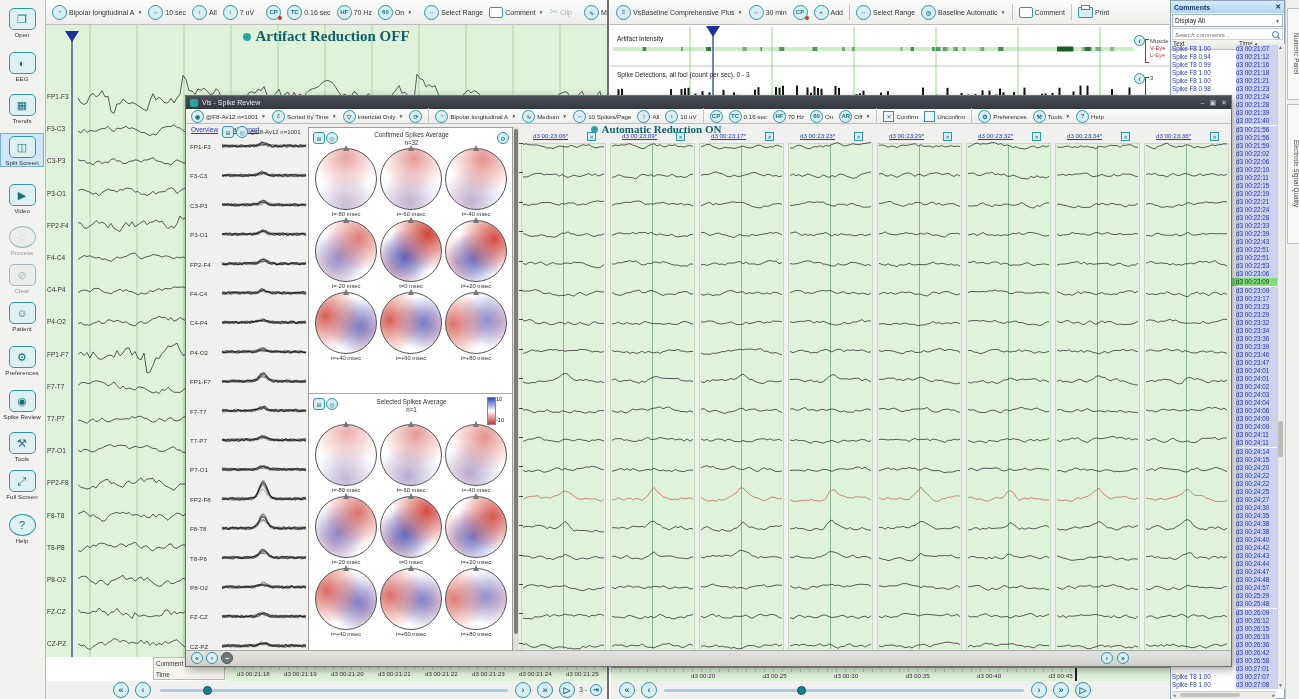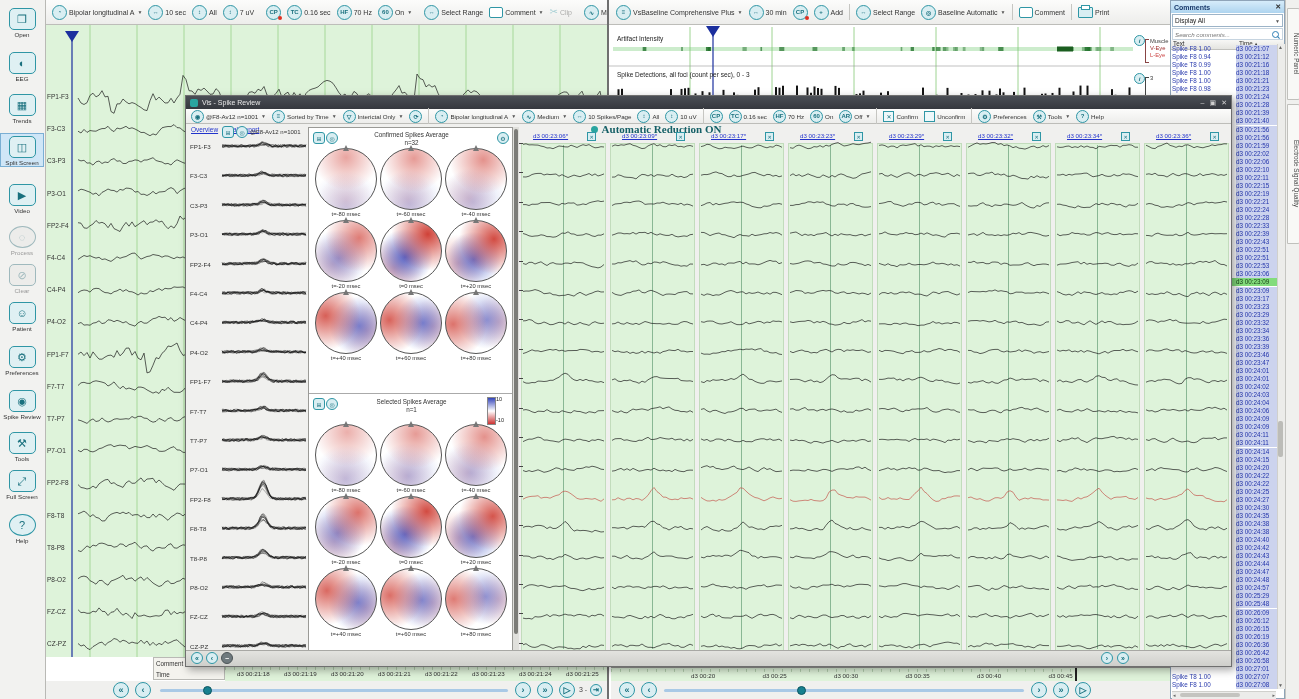--- a/index.html
+++ b/index.html
@@ -198,20 +198,24 @@
           <polyline points="33,425.4 36,426.8 39,424.3 42,424.4 45,426.3 48,426.9 51,425.7 54,423.7 57,423.0 60,421.4 63,420.1 66,419.7 69,421.7 72,420.7 75,420.1 78,420.5 81,420.8 84,423.9 87,422.7 90,421.4 93,422.1 96,422.6 99,421.6 102,420.5 105,422.0 108,423.5 111,423.6 114,426.2 117,426.4 120,426.0 123,424.2 126,422.6 129,421.7 132,424.9 135,425.1 138,427.3 141,427.5 144,427.6 147,429.6 150,429.2 153,429.2 156,425.9 159,427.3 162,426.1 165,425.3 168,428.1 171,430.0 174,427.2 177,427.5 180,426.5 183,427.5 186,428.0 189,428.9 192,429.6 195,429.5 198,428.2 201,428.8 204,427.2 207,427.3 210,424.5 213,425.8 216,423.5 219,424.2 222,427.2 225,426.5 228,427.6 231,426.9 234,425.9 237,426.8 240,424.9 243,423.9 246,422.3 249,424.4 252,424.8 255,423.3 258,426.3 261,426.1 264,424.4 267,422.3 270,422.9 273,423.4 276,423.0 279,423.9 282,425.4 285,424.1 288,422.3 291,422.3 294,424.2 297,425.5 300,423.9 303,423.9 306,423.9 309,425.2 312,427.3 315,426.7 318,428.9 321,426.5 324,424.3 327,422.3 330,422.2 333,422.5 336,424.2 339,427.3 342,426.7 345,424.8 348,426.7 351,427.7 354,425.5 357,425.3 360,426.7 363,427.1 366,425.8 369,427.3 372,427.3 375,429.2 378,427.5 381,427.9 384,429.8 387,427.0 390,428.2 393,425.7 396,426.1 399,424.6 402,426.9 405,424.6 408,423.0 411,421.5 414,423.4 417,422.0 420,421.4 423,424.5 426,423.5 429,423.7 432,421.9 435,424.2 438,425.9 441,427.6 444,429.7 447,426.2 450,426.2 453,426.5 456,425.7 459,423.7 462,423.5 465,426.3 468,426.6 471,427.2 474,427.5 477,428.2 480,425.1 483,424.2 486,425.7 489,423.5 492,422.7 495,421.0 498,420.2 501,421.0 504,420.4 507,421.0 510,422.1 513,421.8 516,421.1 519,421.6 522,425.2 525,425.4 528,426.1 531,424.5 534,425.5 537,424.4 540,422.3 543,423.6 546,426.3 549,426.8 552,428.3 555,428.4 558,428.6 561,426.2" fill="none" stroke="#1a1a1a" stroke-width="0.7"></polyline>
           <polyline points="33,459.6 36,462.5 39,463.0 42,464.0 45,463.3 48,461.1 51,463.1 54,458.9 57,456.7 60,454.9 63,454.4 66,458.6 69,457.7 72,460.0 75,461.1 78,462.4 81,457.8 84,455.8 87,458.3 90,458.2 93,455.4 96,452.9 99,456.8 102,454.0 105,453.8 108,453.3 111,457.8 114,455.0 117,457.6 120,460.8 123,462.0 126,463.5 129,465.3 132,461.8 135,459.0 138,459.0 141,459.1 144,461.8 147,464.2 150,459.4 153,462.6 156,458.5 159,455.4 162,456.8 165,457.4 168,459.5 171,455.7 174,453.7 177,453.2 180,455.8 183,455.3 186,456.8 189,454.7 192,458.7 195,458.4 198,459.7 201,461.7 204,464.3 207,462.7 210,463.4 213,464.0 216,464.6 219,464.3 222,460.3 225,457.8 228,458.0 231,460.1 234,462.9 237,461.7 240,462.2 243,457.7 246,456.9 249,458.6 252,455.1 255,452.8 258,453.7 261,452.7 264,453.9 267,457.7 270,458.7 273,459.2 276,458.1 279,456.9 282,454.0 285,455.1 288,459.3 291,462.2 294,460.2 297,459.3 300,455.7 303,456.6 306,456.7 309,459.0 312,457.5 315,457.8 318,458.9 321,458.4 324,458.4 327,458.1 330,455.1 333,454.8 336,458.7 339,456.2 342,460.2 345,459.0 348,457.3 351,455.7 354,454.1 357,455.5 360,459.3 363,456.2 366,454.3 369,456.2 372,454.0 375,453.5 378,454.3 381,456.8 384,454.7 387,452.3 390,456.9 393,454.4 396,452.5 399,454.0 402,458.7 405,461.5 408,461.1 411,457.7 414,457.7 417,459.9 420,456.3 423,460.0 426,460.6 429,457.1 432,460.5 435,458.4 438,460.5 441,457.2 444,459.9 447,460.5 450,457.4 453,461.2 456,457.9 459,459.8 462,461.3 465,457.4 468,456.6 471,457.4 474,459.8 477,462.5 480,457.8 483,456.6 486,459.7 489,456.5 492,455.5 495,457.4 498,455.6 501,454.2 504,455.8 507,454.1 510,456.9 513,453.8 516,453.0 519,451.4 522,454.0 525,456.8 528,454.6 531,456.4 534,458.4 537,460.1 540,459.5 543,460.1 546,459.6 549,455.8 552,458.5 555,458.2 558,457.4 561,457.5" fill="none" stroke="#1a1a1a" stroke-width="0.7"></polyline>
           <polyline points="33,488.8 36,487.6 39,486.1 42,488.2 45,491.7 48,489.6 51,492.3 54,493.2 57,496.0 60,495.8 63,491.6 66,489.3 69,488.1 72,487.4 75,488.6 78,487.1 81,488.7 84,487.4 87,490.4 90,489.7 93,489.7 96,492.0 99,489.9 102,492.6 105,492.6 108,489.0 111,492.3 114,489.2 117,490.3 120,492.8 123,495.3 126,492.0 129,490.2 132,488.0 135,488.7 138,490.9 141,488.3 144,492.2 147,488.9 150,488.1 153,491.6 156,488.6 159,490.0 162,486.6 165,487.5 168,489.1 171,492.4 174,491.2 177,491.5 180,492.8 183,490.3 186,489.4 189,486.7 192,485.3 195,488.2 198,485.5 201,487.3 204,489.8 207,489.0 210,491.3 213,491.9 216,492.7 219,494.3 222,491.2 225,489.9 228,489.0 231,490.7 234,490.8 237,489.9 240,490.0 243,493.5 246,494.7 249,490.1 252,487.8 255,486.4 258,485.4 261,485.1 264,483.4 267,485.6 270,488.2 273,488.6 276,487.3 279,489.7 282,489.0 285,488.9 288,487.3 291,490.0 294,492.6 297,489.7 300,488.6 303,491.0 306,493.8 309,495.5 312,497.3 315,497.4 318,498.0 321,493.6 324,495.9 327,493.8 330,489.5 333,491.8 336,490.7 339,491.5 342,488.0 345,491.5 348,494.0 351,490.2 354,491.9 357,495.1 360,493.5 363,489.4 366,490.2 369,491.8 372,491.5 375,492.6 378,493.4 381,492.6 384,492.1 387,493.6 390,490.8 393,489.3 396,490.9 399,491.6 402,489.0 405,492.1 408,493.9 411,494.9 414,496.8 417,497.9 420,495.3 423,494.5 426,492.7 429,490.6 432,491.6 435,490.3 438,492.2 441,489.7 444,489.3 447,488.6 450,488.4 453,491.8 456,490.4 459,493.3 462,492.3 465,489.0 468,490.3 471,488.5 474,492.2 477,493.2 480,490.2 483,487.3 486,487.7 489,487.8 492,488.0 495,491.1 498,492.7 501,491.9 504,490.3 507,492.0 510,490.3 513,489.3 516,489.7 519,492.2 522,495.1 525,490.5 528,487.1 531,486.7 534,489.4 537,487.2 540,487.6 543,491.3 546,490.9 549,489.6 552,492.7 555,494.4 558,496.6 561,491.5" fill="none" stroke="#1a1a1a" stroke-width="0.7"></polyline>
           <polyline points="33,525.6 36,526.6 39,523.8 42,520.9 45,522.7 48,520.1 51,521.0 54,518.5 57,518.1 60,518.9 63,520.4 66,520.5 69,522.2 72,521.5 75,518.9 78,519.3 81,521.8 84,519.6 87,518.8 90,517.2 93,520.4 96,523.4 99,521.2 102,520.9 105,524.4 108,526.1 111,523.2 114,522.3 117,523.2 120,523.0 123,519.9 126,518.7 129,522.8 132,523.2 135,521.2 138,519.8 141,520.4 144,523.3 147,525.6 150,522.3 153,522.4 156,523.0 159,524.2 162,524.8 165,521.6 168,524.8 171,526.8 174,523.4 177,521.6 180,518.8 183,518.4 186,521.1 189,521.0 192,519.3 195,518.7 198,521.3 201,518.7 204,521.3 207,520.2 210,520.1 213,518.3 216,518.8 219,519.3 222,521.6 225,524.4 228,522.7 231,523.0 234,520.4 237,518.9 240,522.2 243,522.8 246,525.3 249,526.8 252,526.9 255,523.4 258,522.3 261,523.9 264,525.1 267,522.1 270,520.8 273,520.8 276,523.5 279,526.1 282,525.9 285,524.0 288,524.3 291,522.6 294,523.0 297,519.8 300,519.1 303,522.0 306,520.8 309,521.4 312,519.3 315,520.1 318,521.6 321,524.8 324,524.4 327,522.9 330,520.0 333,521.4 336,520.4 339,521.0 342,523.0 345,521.1 348,524.4 351,523.2 354,522.7 357,521.7 360,524.3 363,521.9 366,522.9 369,519.9 372,519.5 375,518.4 378,521.9 381,520.7 384,518.2 387,520.0 390,523.6 393,525.6 396,523.3 399,524.2 402,525.9 405,522.1 408,525.4 411,525.1 414,523.6 417,525.0 420,524.0 423,525.7 426,523.2 429,522.1 432,521.2 435,524.0 438,521.1 441,519.4 444,521.8 447,525.0 450,522.0 453,522.8 456,521.0 459,524.4 462,523.0 465,521.3 468,522.7 471,523.6 474,521.8 477,521.5 480,522.4 483,523.3 486,523.7 489,520.4 492,523.2 495,521.5 498,520.1 501,521.9 504,521.9 507,523.5 510,523.3 513,524.9 516,527.1 519,527.9 522,524.0 525,521.5 528,521.4 531,524.1 534,522.7 537,520.6 540,522.7 543,521.2 546,523.1 549,522.0 552,522.4 555,524.0 558,522.6 561,524.0" fill="none" stroke="#1a1a1a" stroke-width="0.7"></polyline>
           <polyline points="33,553.7 36,551.7 39,551.1 42,552.0 45,555.7 48,557.2 51,559.2 54,555.6 57,555.4 60,558.3 63,560.2 66,556.0 69,555.0 72,553.7 75,552.2 78,550.3 81,554.6 84,553.4 87,552.9 90,556.2 93,553.6 96,551.9 99,555.5 102,552.5 105,555.2 108,558.0 111,559.9 114,561.5 117,560.4 120,557.0 123,555.7 126,558.6 129,558.4 132,556.5 135,555.8 138,553.2 141,554.7 144,554.7 147,552.7 150,555.5 153,556.0 156,558.4 159,560.2 162,559.1 165,557.2 168,555.1 171,555.2 174,555.3 177,554.0 180,555.4 183,553.6 186,552.8 189,554.4 192,552.6 195,551.1 198,550.4 201,553.3 204,554.2 207,551.6 210,552.9 213,551.2 216,550.9 219,550.1 222,550.3 225,550.8 228,551.4 231,553.3 234,551.5 237,550.5 240,549.5 243,550.1 246,550.1 249,549.8 252,549.0 255,547.7 258,550.3 261,550.4 264,552.3 267,552.3 270,555.0 273,553.5 276,556.8 279,553.9 282,552.4 285,554.4 288,552.0 291,554.8 294,554.2 297,551.8 300,555.4 303,557.1 306,558.3 309,557.6 312,557.8 315,557.7 318,556.7 321,556.2 324,556.3 327,554.0 330,556.5 333,553.2 336,555.1 339,552.4 342,550.8 345,550.4 348,554.1 351,554.5 354,555.8 357,558.7 360,555.6 363,556.3 366,557.4 369,558.6 372,558.5 375,557.5 378,556.0 381,556.7 384,553.4 387,551.5 390,552.4 393,555.7 396,556.2 399,556.6 402,558.4 405,555.5 408,554.9 411,552.8 414,552.3 417,555.0 420,557.4 423,555.0 426,556.1 429,556.4 432,555.0 435,554.4 438,554.1 441,556.9 444,557.1 447,557.3 450,554.2 453,553.5 456,556.6 459,556.8 462,558.4 465,556.9 468,555.9 471,556.8 474,557.7 477,557.1 480,556.3 483,555.0 486,555.8 489,556.5 492,555.9 495,557.6 498,559.6 501,557.2 504,556.5 507,558.5 510,557.2 513,553.8 516,555.9 519,556.5 522,556.7 525,553.5 528,553.8 531,553.4 534,553.9 537,557.0 540,556.6 543,557.5 546,554.4 549,552.2 552,553.1 555,555.9 558,554.3 561,557.0" fill="none" stroke="#1a1a1a" stroke-width="0.7"></polyline>
           <polyline points="33,584.7 36,587.6 39,587.3 42,588.3 45,588.2 48,586.2 51,587.0 54,582.9 57,586.3 60,586.6 63,590.5 66,587.3 69,586.7 72,583.3 75,587.5 78,590.2 81,588.1 84,590.3 87,593.5 90,587.7 93,591.1 96,591.0 99,590.0 102,591.2 105,591.9 108,591.2 111,590.7 114,591.1 117,590.1 120,585.4 123,585.0 126,589.7 129,586.4 132,588.8 135,587.3 138,588.1 141,585.9 144,584.1 147,583.6 150,580.9 153,586.2 156,590.5 159,589.8 162,588.3 165,587.4 168,586.6 171,583.5 174,581.9 177,584.9 180,582.7 183,586.4 186,590.9 189,593.4 192,592.2 195,593.7 198,591.8 201,589.5 204,591.3 207,594.1 210,593.4 213,590.5 216,589.0 219,586.0 222,586.7 225,586.3 228,589.8 231,588.9 234,588.9 237,588.5 240,586.2 243,589.2 246,590.8 249,591.0 252,589.4 255,591.5 258,592.6 261,593.3 264,592.8 267,593.3 270,590.8 273,594.2 276,588.9 279,585.4 282,589.1 285,593.0 288,592.1 291,591.3 294,593.8 297,592.1 300,590.9 303,585.8 306,587.9 309,589.2 312,589.2 315,592.5 318,591.8 321,591.6 324,587.0 327,584.5 330,589.5 333,588.0 336,586.9 339,586.7 342,589.5 345,590.5 348,587.1 351,586.0 354,589.4 357,584.3 360,581.2 363,582.5 366,583.8 369,582.9 372,580.6 375,581.9 378,584.8 381,582.3 384,573.9 387,576.7 390,579.6 393,579.9 396,582.4 399,583.3 402,585.1 405,587.5 408,587.6 411,584.3 414,583.0 417,580.4 420,582.8 423,578.7 426,582.8 429,582.1 432,585.3 435,589.9 438,593.6 441,590.0 444,588.5 447,587.0 450,589.8 453,585.6 456,582.7 459,583.3 462,584.9 465,581.4 468,586.7 471,585.0 474,586.5 477,587.0 480,588.1 483,587.1 486,584.3 489,586.5 492,585.2 495,589.6 498,586.5 501,586.4 504,585.6 507,584.0 510,583.8 513,583.0 516,581.3 519,583.0 522,585.5 525,583.6 528,583.1 531,587.5 534,588.7 537,584.5 540,586.9 543,590.3 546,592.2 549,589.7 552,585.3 555,586.9 558,588.1 561,590.8" fill="none" stroke="#1a1a1a" stroke-width="0.7"></polyline>
           <polyline points="33,618.5 36,621.0 39,619.9 42,623.2 45,624.6 48,621.6 51,619.9 54,617.9 57,617.1 60,620.4 63,617.5 66,616.1 69,613.5 72,614.4 75,617.2 78,615.2 81,616.2 84,618.5 87,617.1 90,618.0 93,618.3 96,615.1 99,618.5 102,616.0 105,620.4 108,617.3 111,620.4 114,618.4 117,619.7 120,616.3 123,618.4 126,617.1 129,615.5 132,614.8 135,617.8 138,620.3 141,622.9 144,618.4 147,620.3 150,618.9 153,618.8 156,619.5 159,622.1 162,621.3 165,621.2 168,618.5 171,620.0 174,621.8 177,617.7 180,615.0 183,613.4 186,612.7 189,613.6 192,616.2 195,619.2 198,616.3 201,620.3 204,623.1 207,623.0 210,625.6 213,626.5 216,624.0 219,620.7 222,623.3 225,623.3 228,624.7 231,620.7 234,618.1 237,615.1 240,617.5 243,620.5 246,620.2 249,616.5 252,620.4 255,623.7 258,620.3 261,617.3 264,614.7 267,613.6 270,617.0 273,614.3 276,618.6 279,621.5 282,618.3 285,615.5 288,617.3 291,618.1 294,616.5 297,618.0 300,617.3 303,616.4 306,619.3 309,622.5 312,625.0 315,621.4 318,620.7 321,623.6 324,620.2 327,619.1 330,620.6 333,618.8 336,617.4 339,618.8 342,617.3 345,621.1 348,618.1 351,618.2 354,615.8 357,620.1 360,620.0 363,620.7 366,617.5 369,616.5 372,617.6 375,614.6 378,619.4 381,616.6 384,620.7 387,622.6 390,619.7 393,623.1 396,621.9 399,623.7 402,621.3 405,618.4 408,618.1 411,618.0 414,621.2 417,621.4 420,622.8 423,624.1 426,620.8 429,618.0 432,617.7 435,621.2 438,617.5 441,614.6 444,613.7 447,616.8 450,618.3 453,620.4 456,617.0 459,618.6 462,617.5 465,614.7 468,618.3 471,617.1 474,614.2 477,613.2 480,617.7 483,615.3 486,618.4 489,618.9 492,616.8 495,616.4 498,616.2 501,618.4 504,619.9 507,621.6 510,618.4 513,618.8 516,621.2 519,619.6 522,616.8 525,618.6 528,616.4 531,620.1 534,622.5 537,619.9 540,616.6 543,615.3 546,615.0 549,615.4 552,613.8 555,616.2 558,616.8 561,620.7" fill="none" stroke="#1a1a1a" stroke-width="0.7"></polyline>
           <line x1="27" y1="8" x2="27" y2="632" stroke="#1b2f9e" stroke-width="1.2"></line>
           <polygon points="20,6 34,6 27,17" fill="#1b2f9e"></polygon>
         </svg>
+      <div class="eeg-header" style="position:absolute;left:0;top:3px;width:563px;justify-content:center;font-size:15px;">
+        <span class="teal-dot"></span>
+        <span>Artifact Reduction OFF</span>
+      </div>
       <div id="main-ch-labels">
           <div style="position: absolute; left: 2px; top: 68px; font-size: 6.5px; color: rgb(51, 51, 51);">FP1-F3</div>
           <div style="position: absolute; left: 2px; top: 100.2px; font-size: 6.5px; color: rgb(51, 51, 51);">F3-C3</div>
           <div style="position: absolute; left: 2px; top: 132.4px; font-size: 6.5px; color: rgb(51, 51, 51);">C3-P3</div>
           <div style="position: absolute; left: 2px; top: 164.6px; font-size: 6.5px; color: rgb(51, 51, 51);">P3-O1</div>
           <div style="position: absolute; left: 2px; top: 196.8px; font-size: 6.5px; color: rgb(51, 51, 51);">FP2-F4</div>
           <div style="position: absolute; left: 2px; top: 229px; font-size: 6.5px; color: rgb(51, 51, 51);">F4-C4</div>
           <div style="position: absolute; left: 2px; top: 261.2px; font-size: 6.5px; color: rgb(51, 51, 51);">C4-P4</div>
           <div style="position: absolute; left: 2px; top: 293.4px; font-size: 6.5px; color: rgb(51, 51, 51);">P4-O2</div>
           <div style="position: absolute; left: 2px; top: 325.6px; font-size: 6.5px; color: rgb(51, 51, 51);">FP1-F7</div>

